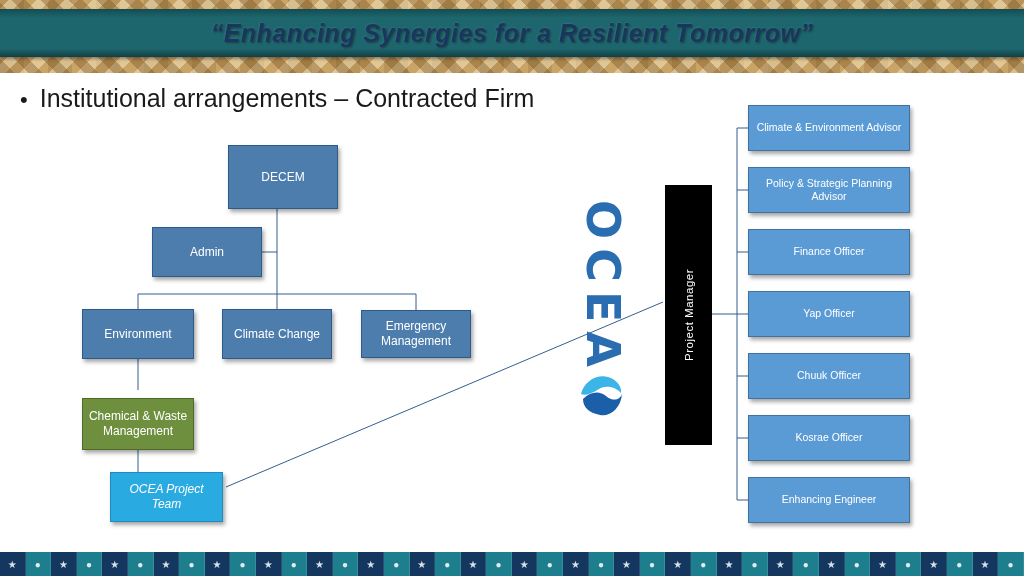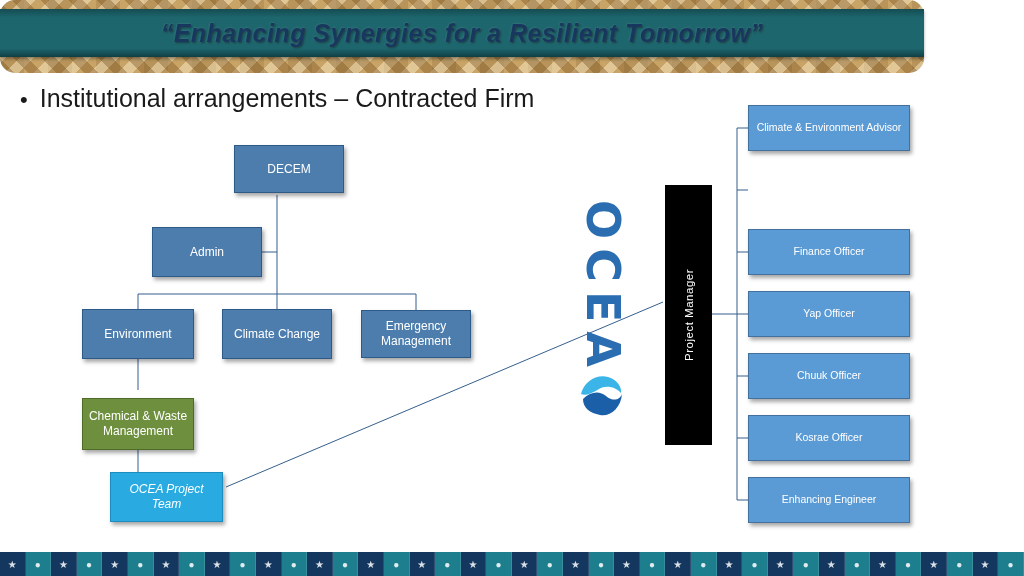--- a/index.html
+++ b/index.html
@@ -2,27 +2,26 @@
 <html><head>
 <meta charset="utf-8">
 <style>
   html,body{margin:0;padding:0;background:#888;}
   .slide{
     position:relative; width:1024px; height:576px; background:#ffffff;
     font-family:"Liberation Sans", sans-serif; overflow:hidden; margin:0 auto;
   }
   
   .banner{
-    position:absolute; left:0; top:0; width:924px; height:73px;
+    position:absolute; left:0; top:0; width:1024px; height:73px;
     background-color:#c9a467;
     background-image:
       repeating-linear-gradient(45deg, rgba(120,80,30,.38) 0 10px, transparent 10px 20px),
       repeating-linear-gradient(-45deg, rgba(255,242,205,.45) 0 10px, transparent 10px 20px),
       repeating-linear-gradient(90deg, rgba(90,60,20,.15) 0 24px, transparent 24px 48px);
-    border-radius: 15px;
   }
   .ribbon{
     position:absolute; left:0; top:9px; width:100%; height:48px;
     background:linear-gradient(180deg,#134c52 0%, #1e666d 18%, #1e666d 82%, #113f45 100%);
     display:flex; align-items:center; justify-content:center;
     box-shadow:0 2px 3px rgba(0,0,0,.35);
   }
   .banner-title{
     font-size:25px; font-weight:bold; font-style:italic; color:#17375e;
     text-shadow:1px 1px 2px rgba(0,0,0,.45), 0 0 2px rgba(255,255,255,.25);
@@ -42,21 +41,21 @@
     padding:2px 4px; box-sizing:border-box;
   }
   .blue{background:#4d7dad;}
   .green{background:#6e8f3e; border-color:#4e6b2a;}
   .cyan{background:#29abe2; border-color:#1d8bbd;font-style:italic;}
   .rbox{
     left:748px; width:162px; height:46px; background:#5b9bd5;
     border:1px solid #41719c; font-size:10.5px;
   }
   
-  .b-decem{left:234px; top:145px; width:110px; height:48px;text-align:right;}
+  .b-decem{left:228px; top:145px; width:110px; height:64px;text-align:right;}
   .b-admin{left:152px; top:227px; width:110px; height:50px;}
   .b-env{left:82px; top:309px; width:112px; height:50px;}
   .b-cc{left:222px; top:309px; width:110px; height:50px;text-align:center;}
   .b-em{left:361px; top:310px; width:110px; height:48px;}
   .b-chem{left:82px; top:390px; width:112px; height:52px;margin-top:8px;}
   .b-ocea{left:110px; top:472px; width:113px; height:50px;}
   
   .connectors{position:absolute; left:0; top:0; width:1024px; height:576px; pointer-events:none;}
   
   .ocea-text{
@@ -143,20 +142,21 @@
   <svg class="ocea-wave" viewBox="0 0 52 52">
     <path d="M8,30 C16,22 25,22 31,27 C38,33 45,31 47,25 C46,39 35,48 25,46 C15,44 8,39 8,30 Z" fill="#1b5fa8"></path>
     <path d="M6,25 C9,13 21,5 33,8 C43,11 47,19 46,24 C40,17 30,16 24,20 C16,25 10,27 6,25 Z" fill="#3bb5e8"></path>
   </svg>
 
   <div class="pm-bar">
     <span>Project Manager</span>
   </div>
 
   <div class="box rbox" style="top:105px">Climate &amp; Environment Advisor</div>
+  <div class="box rbox" style="top:167px">Policy &amp; Strategic Planning Advisor</div>
   <div class="box rbox" style="top:229px">Finance Officer</div>
   <div class="box rbox" style="top:291px">Yap Officer</div>
   <div class="box rbox" style="top:353px">Chuuk Officer</div>
   <div class="box rbox" style="top:415px">Kosrae Officer</div>
   <div class="box rbox" style="top:477px">Enhancing Engineer</div>
 
   <div class="footer-strip">
       <div class="fsq" style="background: rgb(20, 55, 95);">★</div>
       <div class="fsq" style="background: rgb(29, 127, 142);">●</div>
       <div class="fsq" style="background: rgb(20, 55, 95);">★</div>

